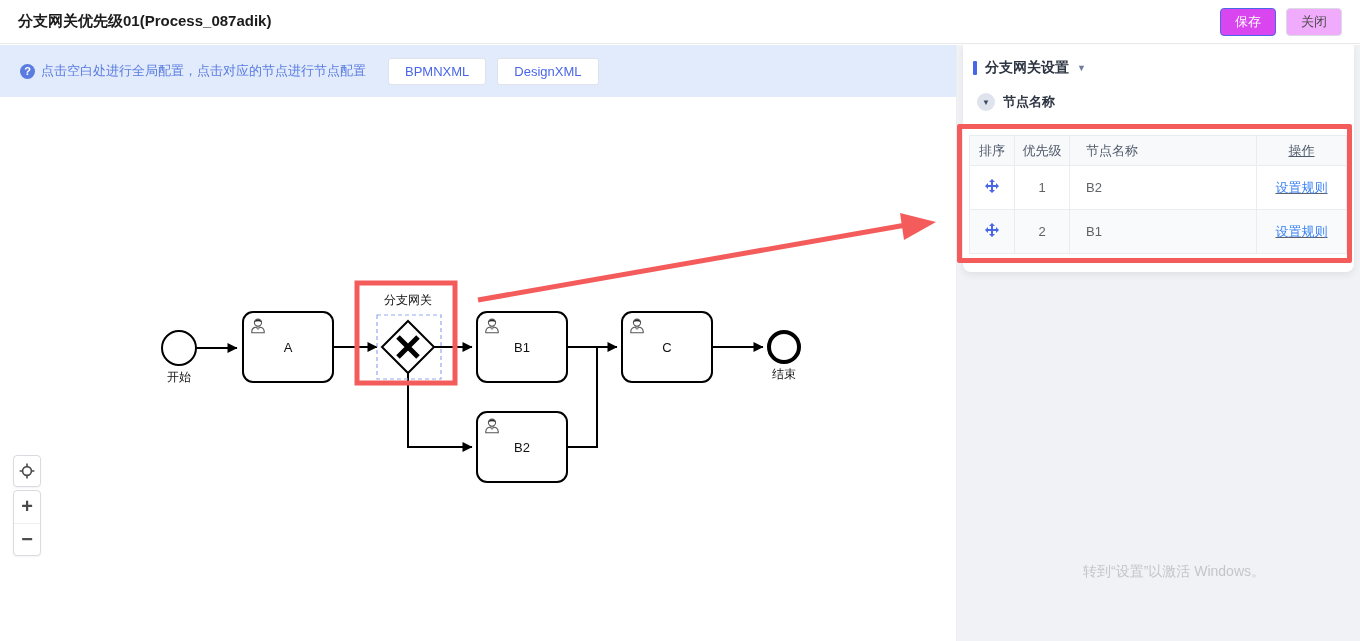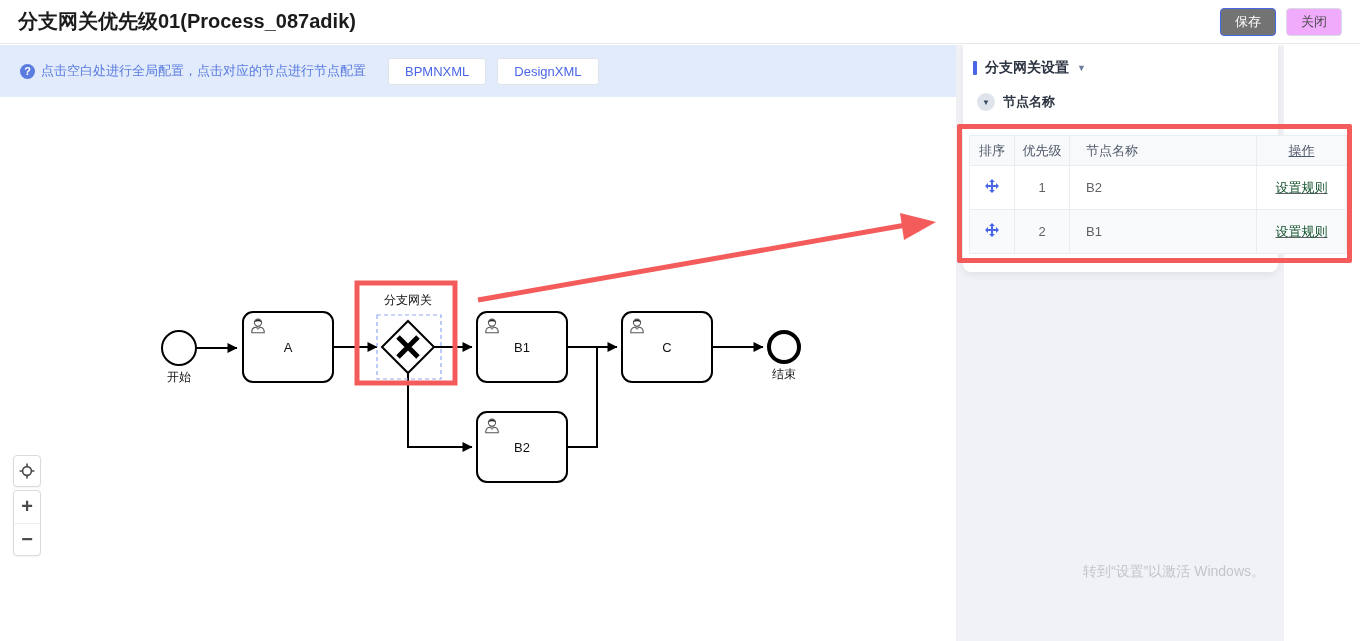--- a/index.html
+++ b/index.html
@@ -3,25 +3,25 @@
 <meta charset="utf-8">
 <style>
   * { margin:0; padding:0; box-sizing:border-box; }
   html,body { width:1360px; height:641px; }
   body { font-family:"Liberation Sans","DejaVu Sans",sans-serif; background:#fff; overflow:hidden; }
   .app { position:relative; width:1360px; height:641px; background:#fff; overflow:hidden; }
 
   
   .topbar { position:absolute; top:0; left:0; right:0; height:44px; background:#fff;
             border-bottom:1px solid #e9e9e9; display:flex; align-items:center; padding:0 18px; z-index:6; }
-  .topbar .title { font-size:20px; font-weight:bold; color:#1b1b1b; }
+  .topbar .title { font-size:15px; font-weight:bold; color:#1b1b1b; }
   .topbar .spacer { flex:1; }
   .btn { height:28px; padding:0 14px; border-radius:4px; font-size:13px; cursor:pointer;
          display:inline-flex; align-items:center; justify-content:center; }
-  .btn-primary { background:#737373; color:#fff; border:1px solid #4a66e8; margin-right:10px; }
+  .btn-primary { background:#d946ef; color:#fff; border:1px solid #4a66e8; margin-right:10px; }
   .btn-default { background:#f0abfc; color:#4a4a4a; border:1px solid #d9dce3; }
 
   
   .info-bar { position:absolute; top:45px; left:0; width:956px; height:52px; background:#e1ebfb;
               display:flex; align-items:center; padding:0 20px; z-index:2; }
   .help-icon { width:15px; height:15px; border-radius:50%; background:#5a7ce0; color:#fff;
                font-size:11px; font-weight:bold; display:inline-flex; align-items:center;
                justify-content:center; margin-right:6px; flex:0 0 auto; }
   .info-text { font-size:13px; color:#5a7ce0; margin-right:22px;text-align:center; }
   .xml-btn { height:27px; padding:0 16px; background:#fff; border:1px solid #e0e3ea; border-radius:3px;
@@ -34,21 +34,21 @@
   
   .tool-group { position:absolute; left:13px; width:28px; background:#fff; border:1px solid #d8dbe0;
                 border-radius:4px; box-shadow:0 1px 2px rgba(0,0,0,.05); z-index:3; }
   .tool-fit { top:455px; height:32px; display:flex; align-items:center; justify-content:center; cursor:pointer; }
   .tool-zoom { top:490px; height:66px; }
   .t-btn { height:32px; line-height:30px; text-align:center; font-size:20px; font-weight:bold;
            color:#4a4a4a; cursor:pointer; }
   .t-btn + .t-btn { border-top:1px solid #efefef; }
 
   
-  .panel { position:absolute; top:45px; left:956px; width:328px; height:596px; background:#f1f2f5;
+  .panel { position:absolute; top:45px; left:956px; width:404px; height:596px; background:#f1f2f5;
            border-left:1px solid #eceef1; z-index:2; }
   .panel-card { position:absolute; top:0; left:6px; right:6px; height:227px; background:#fff;
                 border-radius:0 0 8px 8px; box-shadow:0 3px 7px rgba(31,35,41,.08); }
   .panel-title-row { position:absolute; top:14px; left:10px; display:flex; align-items:center; cursor:pointer; }
   .title-bar { width:4px; height:14px; background:#4a66e8; border-radius:1px; margin-right:8px; }
   .panel-title { font-size:14px; font-weight:bold; color:#2d3442; margin-right:8px; }
   .title-caret { font-size:9px; color:#6e7b9e; }
   .section-row { position:absolute; top:48px; left:14px; display:flex; align-items:center; cursor:pointer; }
   .section-caret { width:18px; height:18px; border-radius:50%; background:#dfe3ec; color:#3d4a66;
                    font-size:8px; display:inline-flex; align-items:center; justify-content:center; margin-right:8px; }
@@ -59,21 +59,21 @@
                 font-size:13px; color:#606266; table-layout:fixed; width:377px; }
   .cond-table th, .cond-table td { border:1px solid #e9ecf0; }
   .cond-table th { height:30px; background:#f8f9fb; color:#4e5969; font-weight:normal; text-align:center; }
   .cond-table td { height:44px; text-align:center; }
   .cond-table th.col-name, .cond-table td.col-name { text-align:left; padding-left:16px; }
   .cond-table tr.alt td { background:#f8fafc; }
   .col-sort  { width:45px; }
   .col-prio  { width:55px; }
   .col-name  { width:187px; }
   .col-act   { width:90px;text-decoration:underline; }
-  .rule-link { color:#14532d; cursor:pointer; text-decoration:none;margin-top:40px; }
+  .rule-link { color:#3b82f6; cursor:pointer; text-decoration:none;margin-top:40px; }
   .drag-handle { cursor:move; display:inline-flex; }
 
   
   .red-box-table { position:absolute; left:957px; top:124px; width:395px; height:139px;
                    border:5px solid #f45c5c; border-radius:2px; pointer-events:none; z-index:9; }
 
   
   .watermark { position:absolute; left:1083px; top:558px; z-index:3; pointer-events:none; }
   .wm1 { font-size:21px; color:#b9bcbf; margin-left:17px; }
   .wm2 { font-size:14px; color:#c3c6c9; margin-top:5px; }

